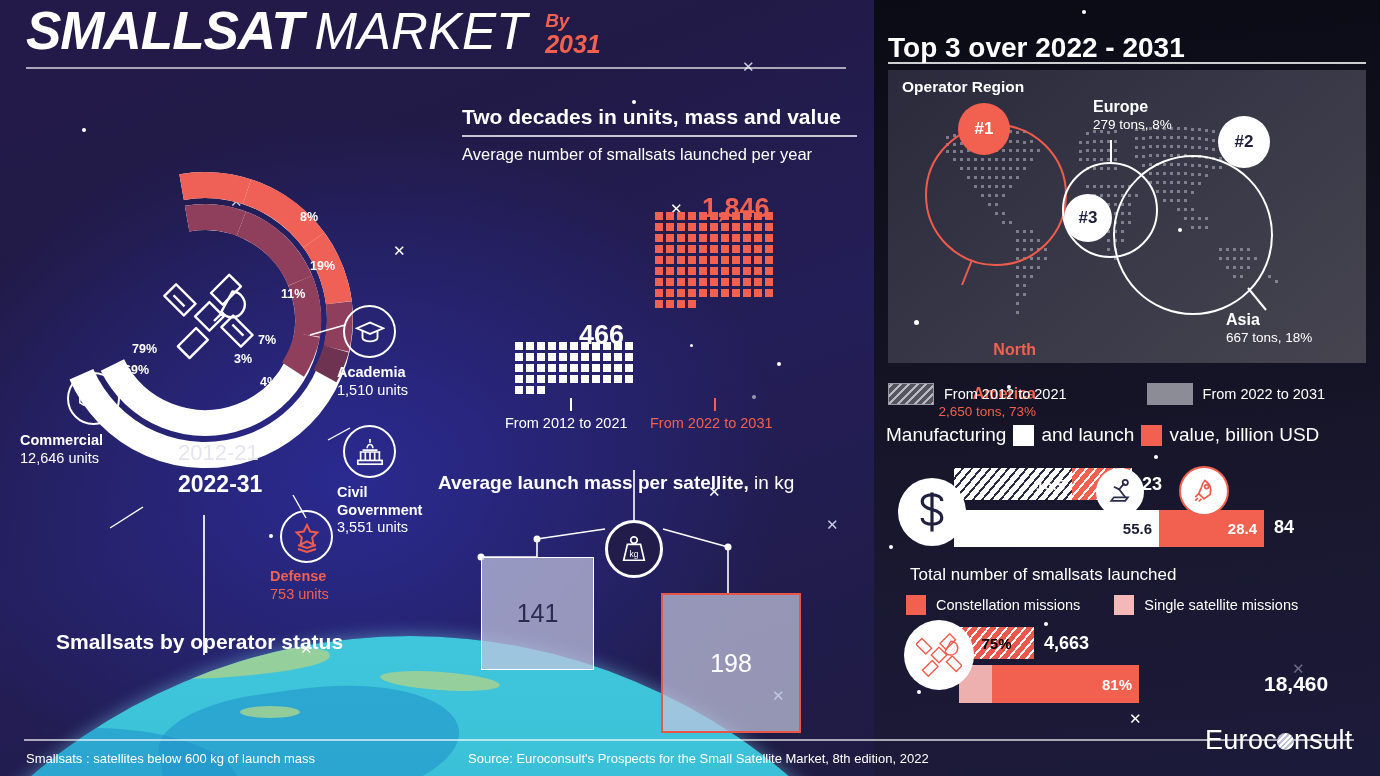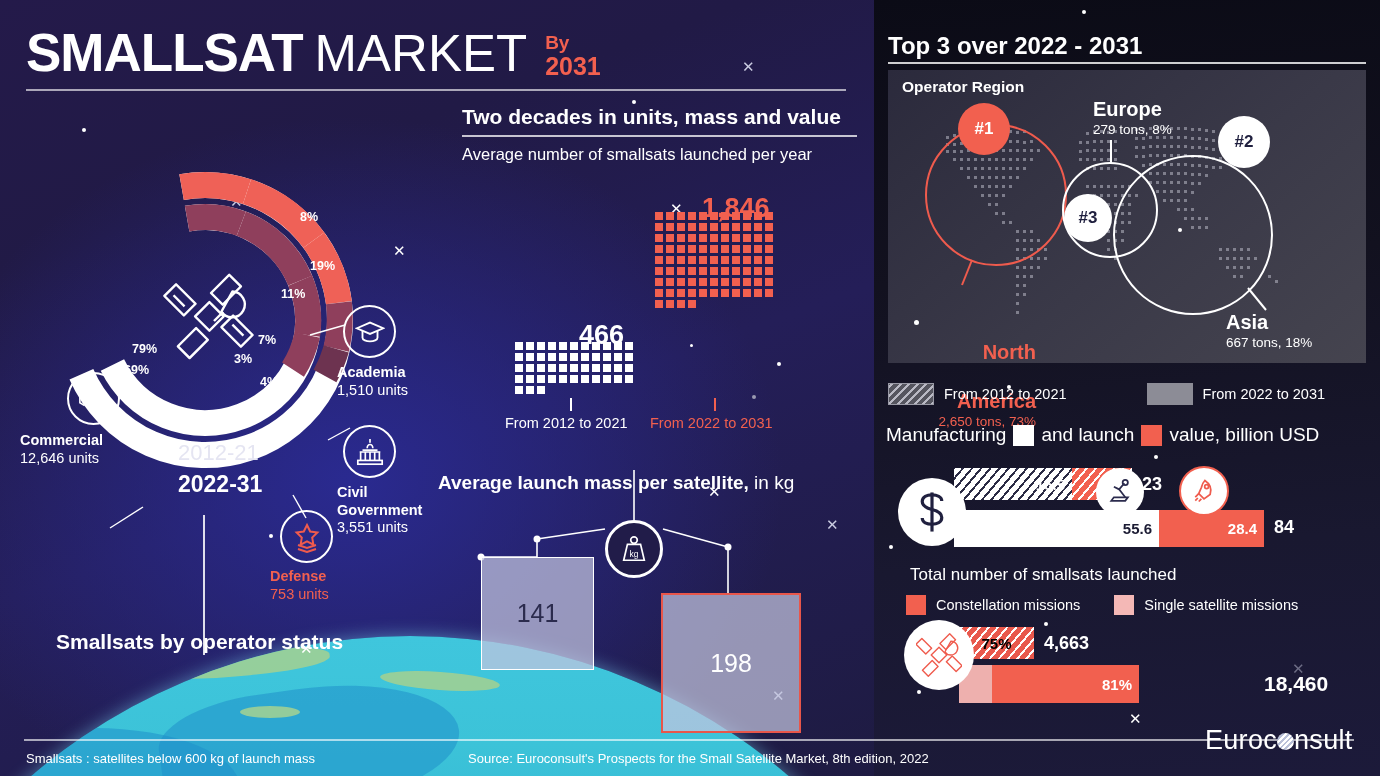--- a/index.html
+++ b/index.html
@@ -28,21 +28,21 @@
   }
   .land{ position:absolute; background:#9ccf96; opacity:.92;}
   .l1{ left:120px; top:28px; width:230px; height:22px; border-radius:50%; transform:rotate(-9deg);}
   .l2{ left:330px; top:14px; width:180px; height:26px; border-radius:45%; transform:rotate(-5deg);}
   .l3{ left:560px; top:36px; width:120px; height:18px; border-radius:50%; transform:rotate(4deg);}
   .l5{ left:420px; top:70px; width:60px; height:12px; border-radius:50%;}
   .sea{ position:absolute; background:#1f8fcb; opacity:.55;}
   .s1{ left:340px; top:52px; width:300px; height:120px; border-radius:40% 60% 55% 45%; transform:rotate(-8deg);}
   .s2{ left:80px; top:92px; width:340px; height:140px; border-radius:55% 45% 50% 50%;}
 
-  .title-wrap{ position:absolute; left:26px; top:26px; width:820px; }
+  .title-wrap{ position:absolute; left:26px; top:4px; width:820px;font-style:italic; }
   .title{ display:flex; align-items:flex-end; gap:0; }
   .t-bold{ font-size:53px; font-weight:bold; color:#fff; letter-spacing:-1px; line-height:1; }
   .t-thin{ font-size:51px; font-weight:300; color:#fff; letter-spacing:0px; line-height:1; margin-left:12px;}
   .t-by{ margin-left:18px; line-height:1.05; }
   .t-by .by{ font-size:19px; font-weight:bold; color:#f2604f; display:block; }
   .t-by .yr{ font-size:25px; font-weight:bold; color:#f2604f; display:block; }
   .title-rule{ margin-top:10px; height:2px; background:rgba(255,255,255,.62); width:820px;}
 
   
   .donut-zone{ position:absolute; left:10px; top:120px; width:440px; height:420px; }
@@ -82,32 +82,32 @@
   .msq1{ left:481px; top:557px; width:113px; height:113px; border:1px solid #ffffff; }
   .msq1 span{ font-size:25px; color:#2b2b4d; font-weight:400;}
   .msq2{ left:661px; top:593px; width:140px; height:140px; border:2px solid #e8564a;}
   .msq2 span{ font-size:25px; color:#ffffff; font-weight:400;}
 
   
   .right-panel{
     position:absolute; left:874px; top:0; width:506px; height:776px;
     background:linear-gradient(175deg,#0b0b16 0%, #12111f 35%, #191830 70%, #1c1a3a 100%);
   }
-  .rp-title{ position:absolute; left:14px; top:32px; font-size:24px; font-weight:bold; color:#fff;}
+  .rp-title{ position:absolute; left:14px; top:32px; font-size:28px; font-weight:bold; color:#fff;}
   .rp-rule{ position:absolute; left:14px; top:62px; width:478px; height:2px; background:rgba(255,255,255,.8);}
   .map-box{ position:absolute; left:14px; top:70px; width:478px; height:293px;
             background:linear-gradient(140deg,#2b2a3c 0%, #3a3948 55%, #45444f 100%); }
   .map-label{ position:absolute; left:14px; top:8px; font-size:15.5px; font-weight:bold; color:#fff;}
   .mapdots{ position:absolute; inset:0; opacity:.55;}
   .rank{ position:absolute; border-radius:50%; display:flex; align-items:center; justify-content:center;
          font-size:17px; font-weight:bold; }
   .rank.white{ background:#fff; color:#20203f;}
   .rank.red{ background:#f2604f; color:#fff;}
   .mtext{ position:absolute; font-size:13.5px; line-height:1.25; color:#fff;}
-  .mtext b{ font-size:20px; font-weight:bold; display:block;}
+  .mtext b{ font-size:16px; font-weight:bold; display:block;}
   .mtext.red, .mtext.red b{ color:#f2604f;margin-top:24px;}
 
   .legend-row{ position:absolute; left:14px; top:383px; width:478px; display:flex; align-items:center;}
   .sw{ width:46px; height:22px; }
   .sw.hatch{ background:
         repeating-linear-gradient(-45deg,#b9b9c4 0 2px, #55555f 2px 6px);
         border:1px solid #9a9aa6;}
   .sw.solid{ background:#8c8c96;}
   .legend-row span{ font-size:14.5px; color:#fff; margin-left:10px; white-space:nowrap;}
 

